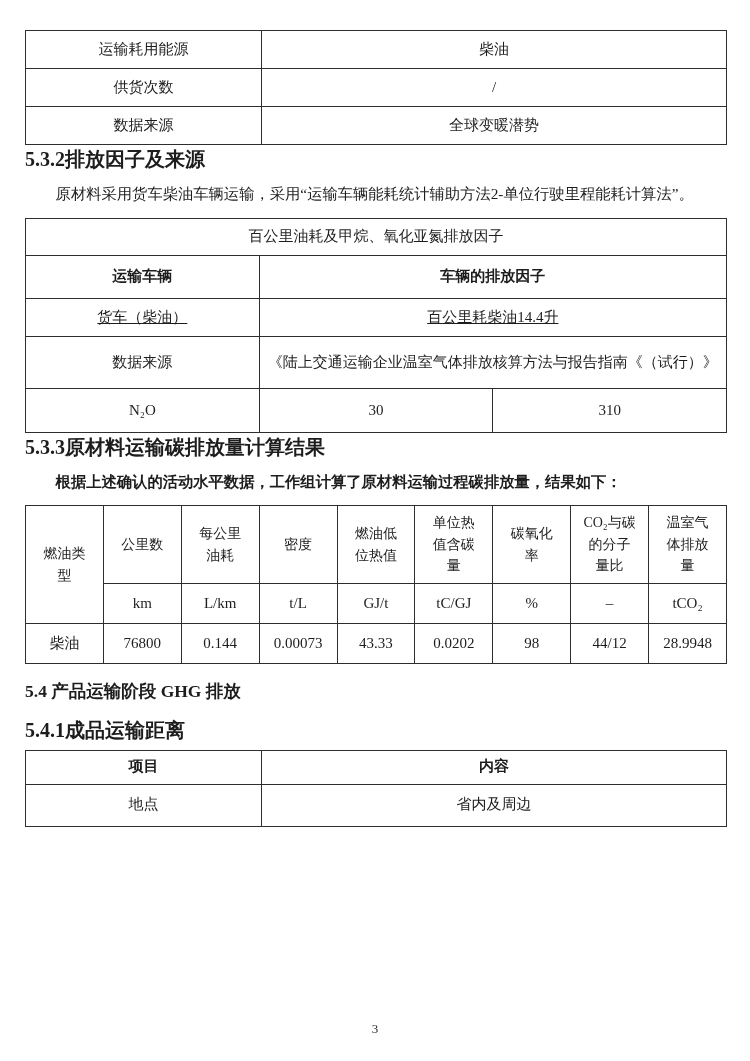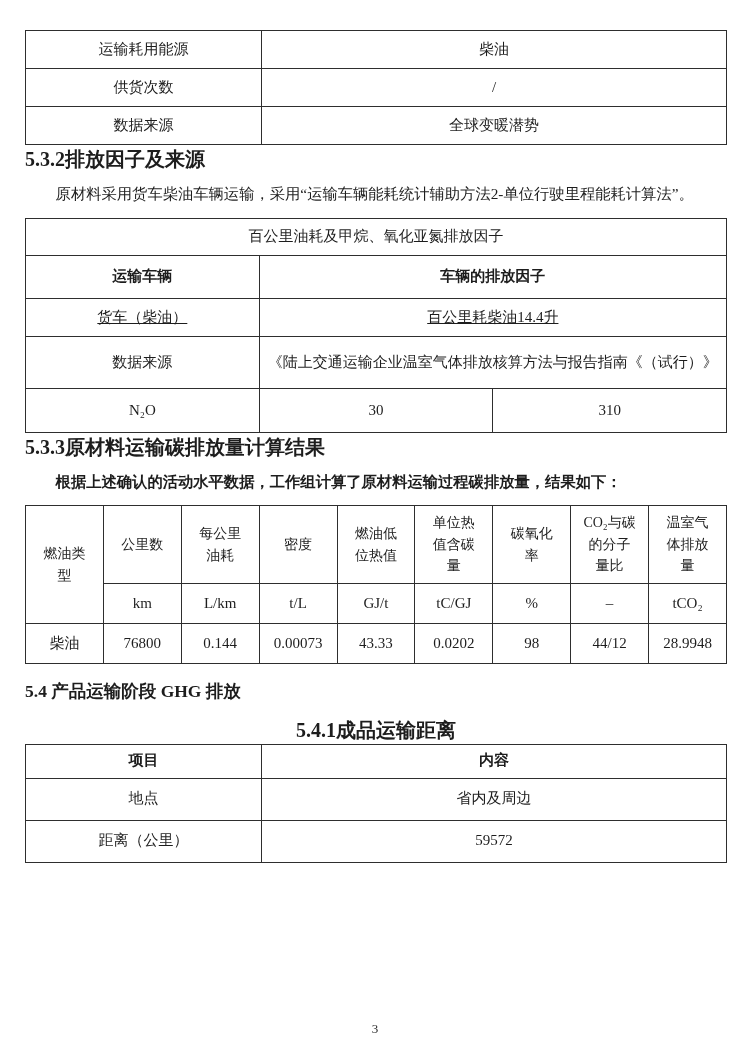--- a/index.html
+++ b/index.html
@@ -69,21 +69,21 @@
 
   
   .t-calc { margin-top: 8px; }
   .t-calc td { font-size: 14px; padding: 2px 11px; }
   .t-calc .r-head { height: 78px; }
   .t-calc .r-unit { height: 40px; }
   .t-calc .r-data { height: 40px; }
   .t-calc .r-data td, .t-calc .r-unit td { font-size: 15px; padding: 2px 3px; }
 
   
-  .t-product { }
+  .t-product { margin-top: 6px; }
   .t-product .c-label { width: 236px; }
   .t-product .r-head { height: 34px; }
   .t-product tr.r-row { height: 42px; }
 
   .page-number {
     position: absolute;
     bottom: 24px;
     left: 0;
     width: 100%;
     text-align: center;
@@ -175,34 +175,30 @@
       <td>43.33</td>
       <td>0.0202</td>
       <td>98</td>
       <td>44/12</td>
       <td>28.9948</td>
     </tr>
   </tbody>
     </table>
 
   <h2 class="h-main">5.4 产品运输阶段 GHG 排放</h2>
-  <h3 class="h-sub" style="margin-top:12px;text-align:center;">5.4.1成品运输距离</h3>
+  <h3 class="h-sub" style="margin-top:12px;">5.4.1成品运输距离</h3>
 
   <table class="t-product">
     <tbody>
         <tr class="r-head">
       <td class="c-label bold">项目</td>
       <td class="bold">内容</td>
     </tr>
     <tr class="r-row">
       <td class="c-label">地点</td>
       <td>省内及周边</td>
     </tr>
-    <tr class="r-row">
-      <td class="c-label">距离（公里）</td>
-      <td>59572</td>
-    </tr>
   </tbody>
     </table>
 
   <div class="page-number">3</div>
 
 </div>
 
 </body></html>

